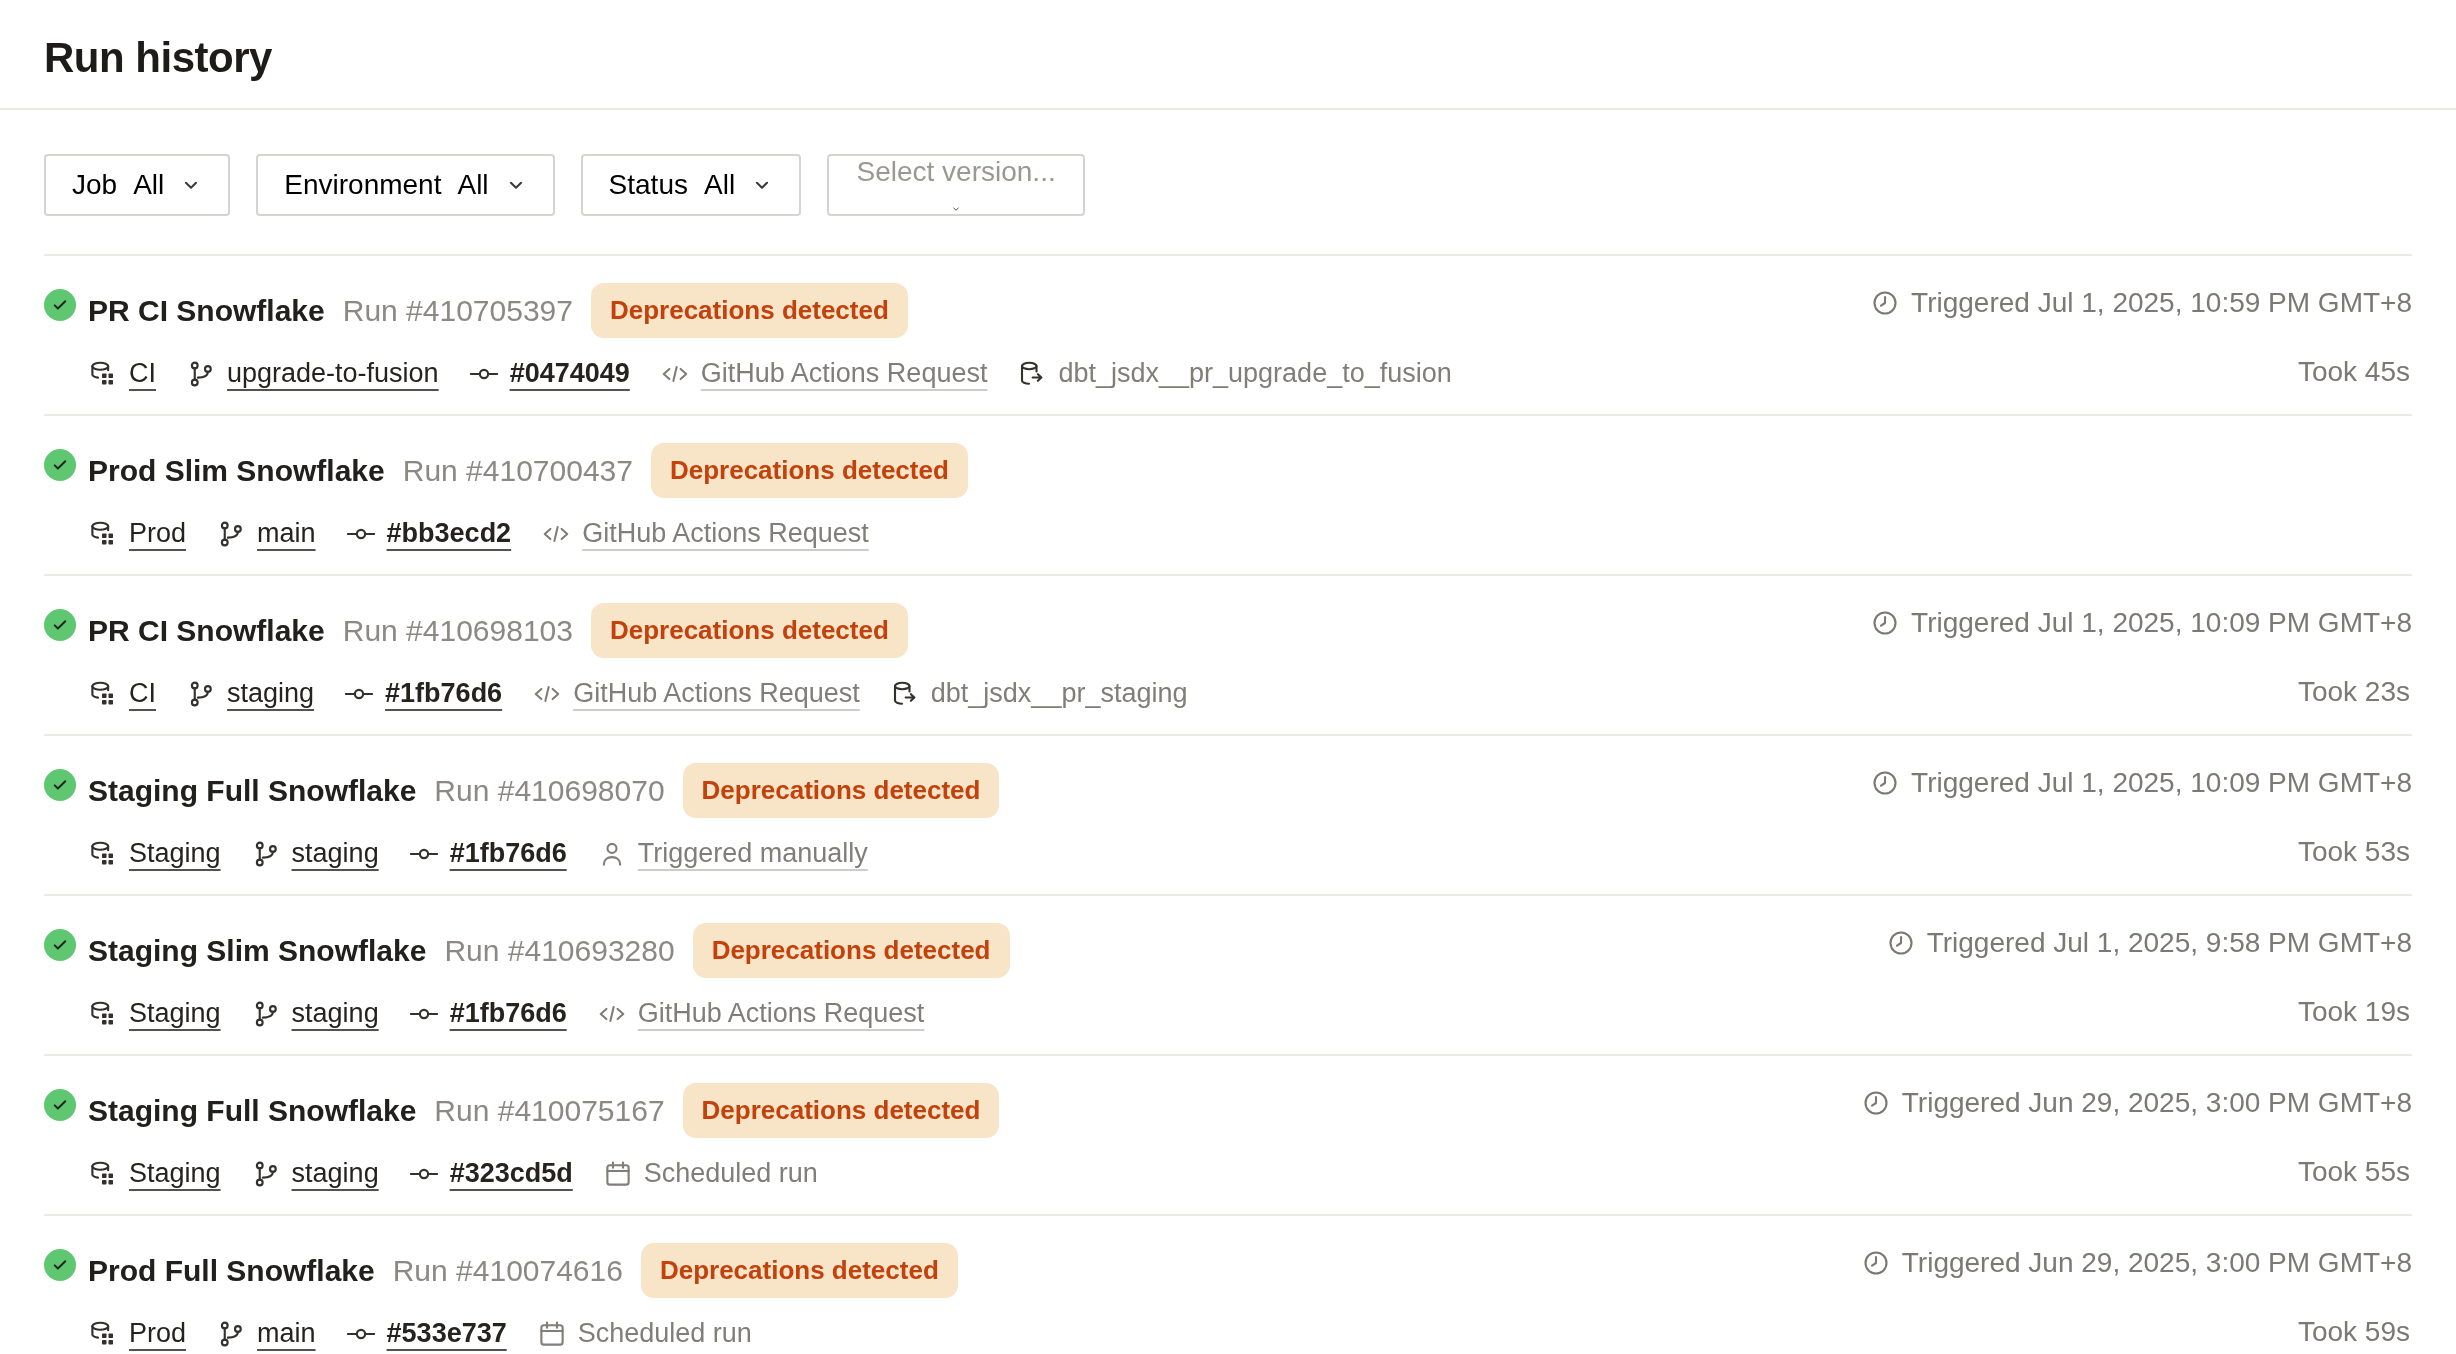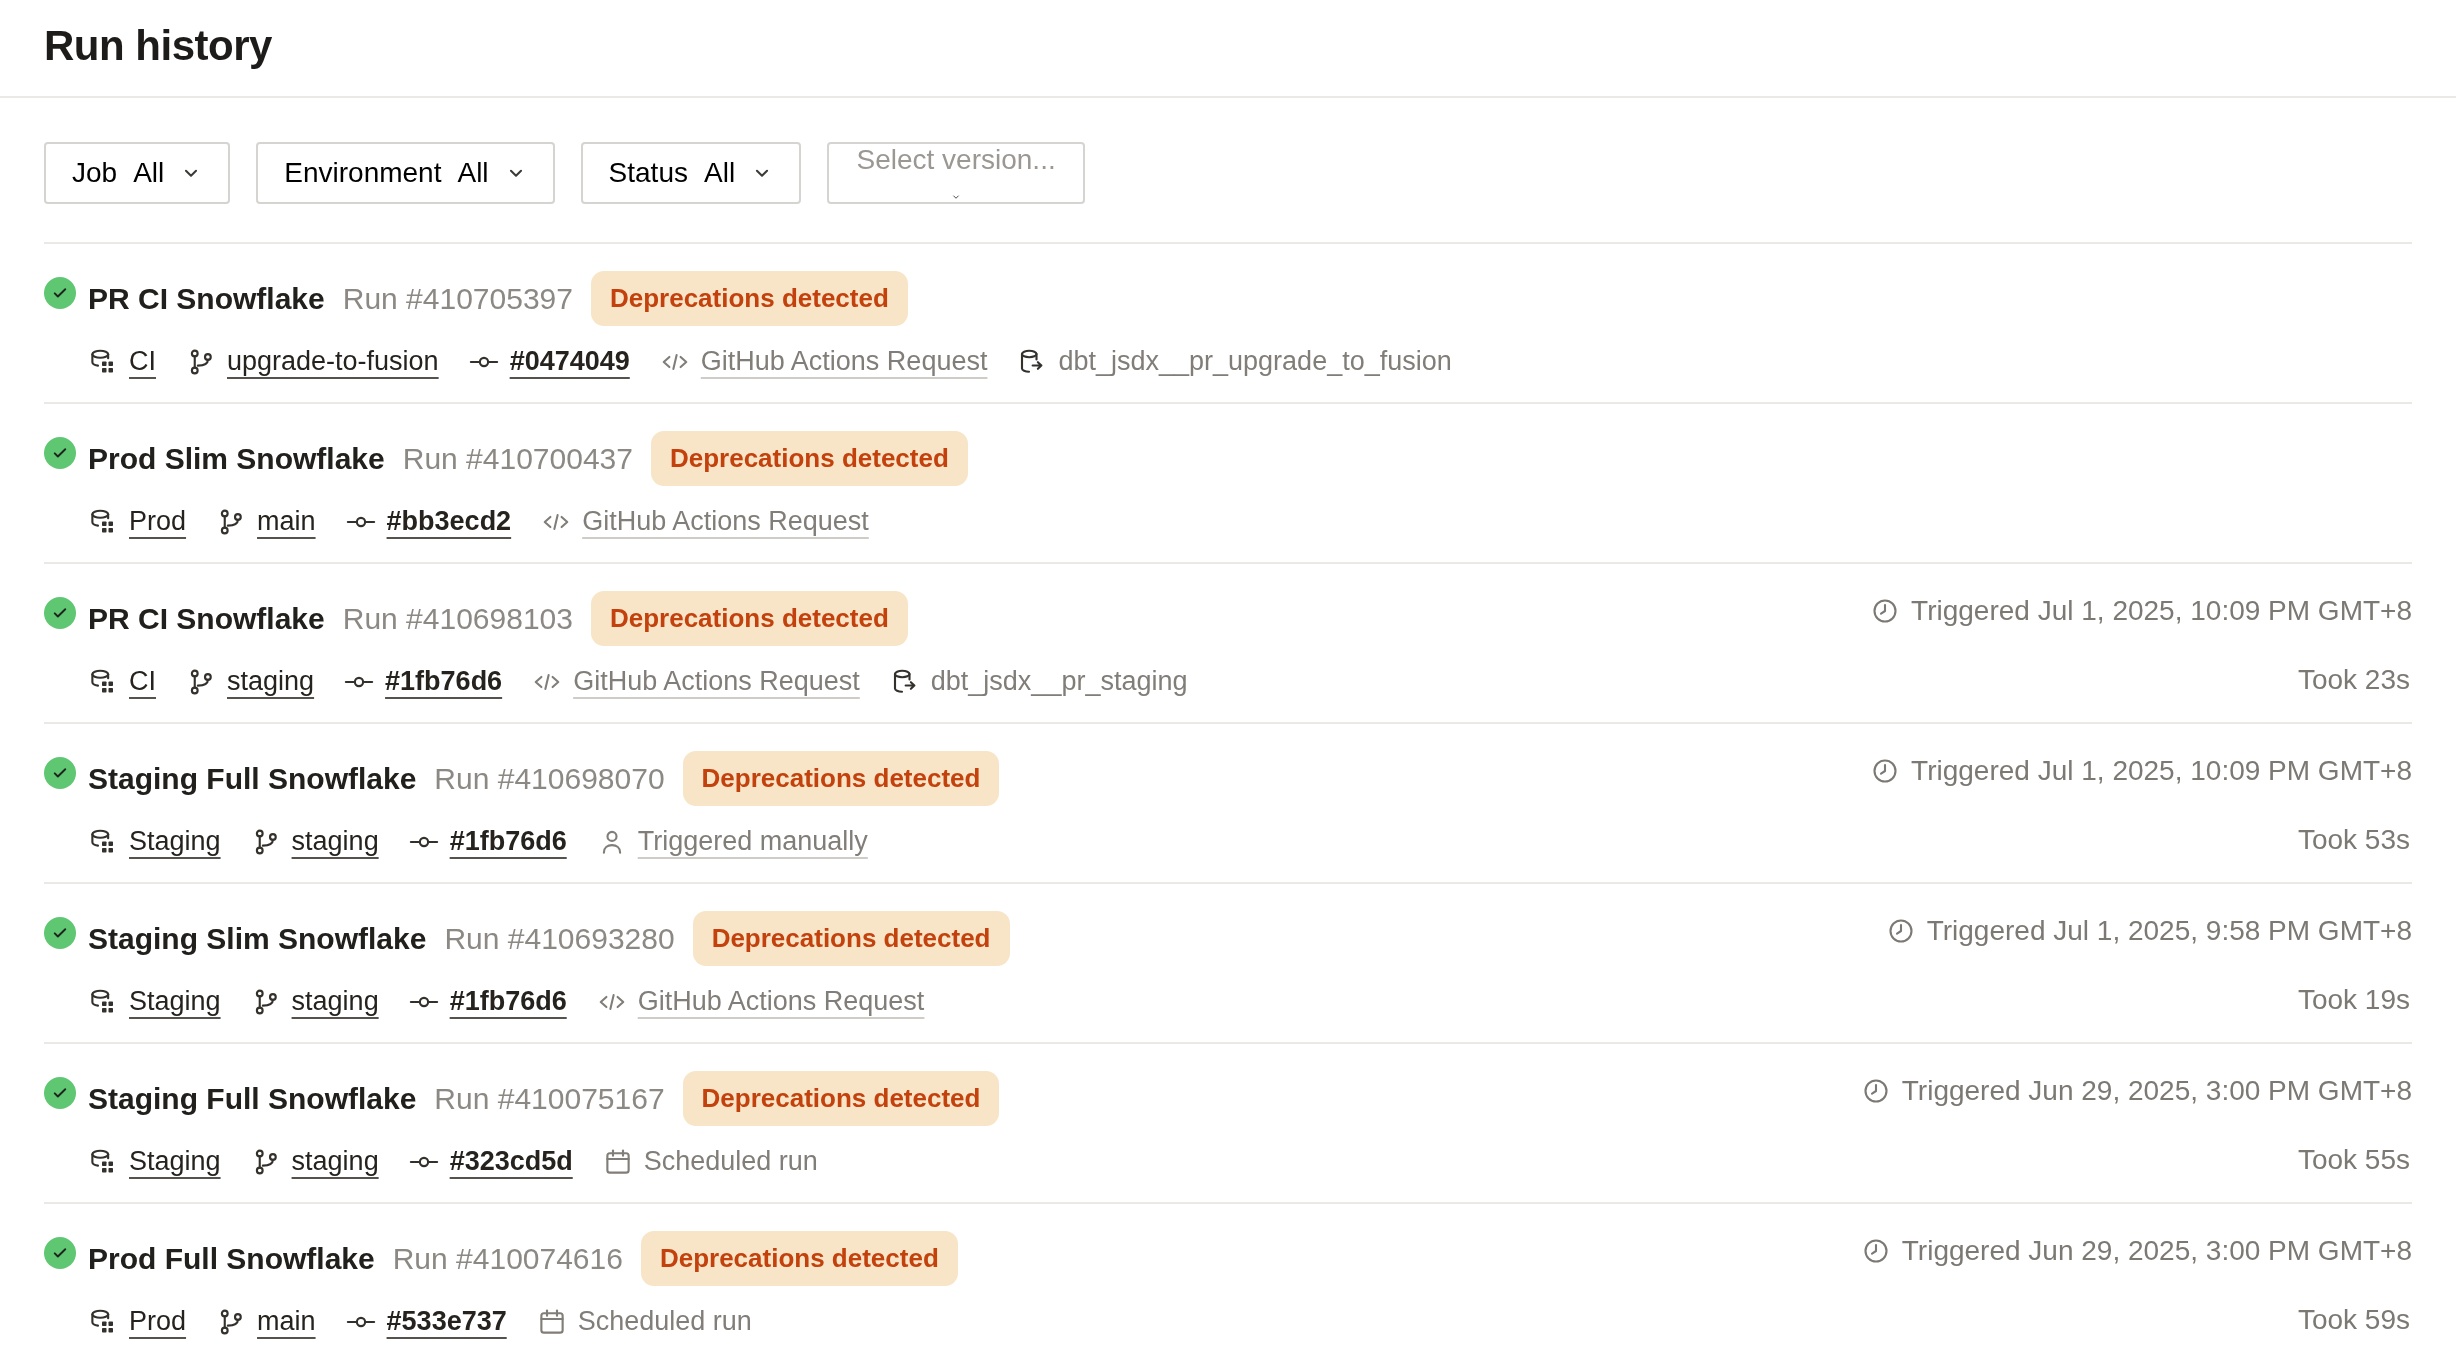--- a/index.html
+++ b/index.html
@@ -1,18 +1,18 @@
 <!DOCTYPE html>
 <html><head>
 <meta charset="utf-8">
 <style>
   * { margin:0; padding:0; box-sizing:border-box; }
   html,body { width:2456px; height:1354px; background:#fff; overflow:hidden;
     font-family:"Liberation Sans","DejaVu Sans",sans-serif; color:#1e1c1a; }
-  .page-header { padding:22px 44px 26px; border-bottom:2px solid #ebe9e6; }
+  .page-header { padding:34px 44px 26px; border-bottom:2px solid #ebe9e6; }
   .page-title { font-size:42px; font-weight:700; letter-spacing:-0.5px; }
 
   .filters { display:flex; gap:26px; margin:44px 44px 0; }
   .filter-btn { display:flex; align-items:center; gap:16px; height:62px;
     padding:0 26px; background:#fff; border:2px solid #d6d4d1; border-radius:4px;
     font-size:28px; cursor:pointer; }
   .filter-btn .f-label { font-weight:400; }
   .filter-btn .f-value { font-weight:400; }
   .filter-btn.version { min-width:258px; justify-content:space-between;flex-direction:column; }
   .placeholder { color:#9b9792; }
@@ -191,20 +191,29 @@
             </span>
           <span class="meta-item">
               <svg class="icon">
                 <use href="#i-schema"></use>
               </svg>
               <span class="schema-name">dbt_jsdx__pr_upgrade_to_fusion</span>
             </span>
         </div>
       </div>
     </div>
+    <div class="run-right">
+      <span class="triggered">
+          <svg>
+            <use href="#i-clock"></use>
+          </svg>
+          <span>Triggered Jul 1, 2025, 10:59 PM GMT+8</span>
+        </span>
+      <span class="took">Took 45s</span>
+    </div>
   </div>
 
   <div class="run-row">
     <div class="run-main">
       <span class="status-dot">
           <svg>
             <use href="#i-check"></use>
           </svg>
         </span>
       <div>

